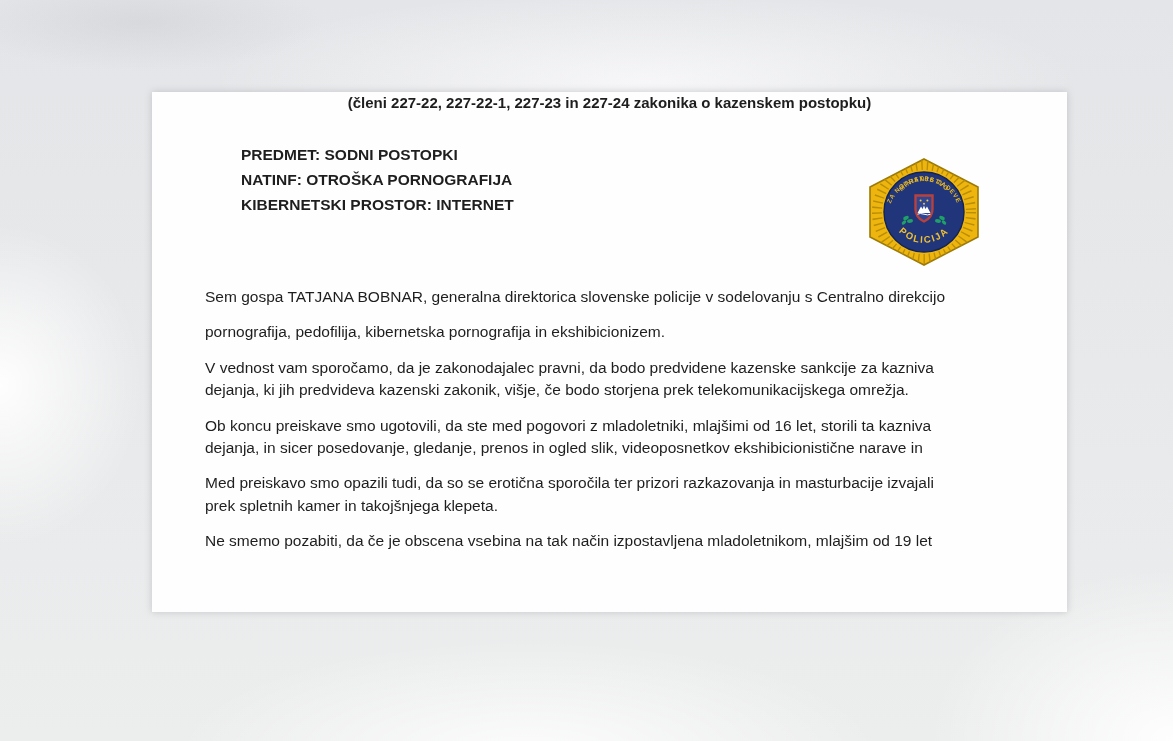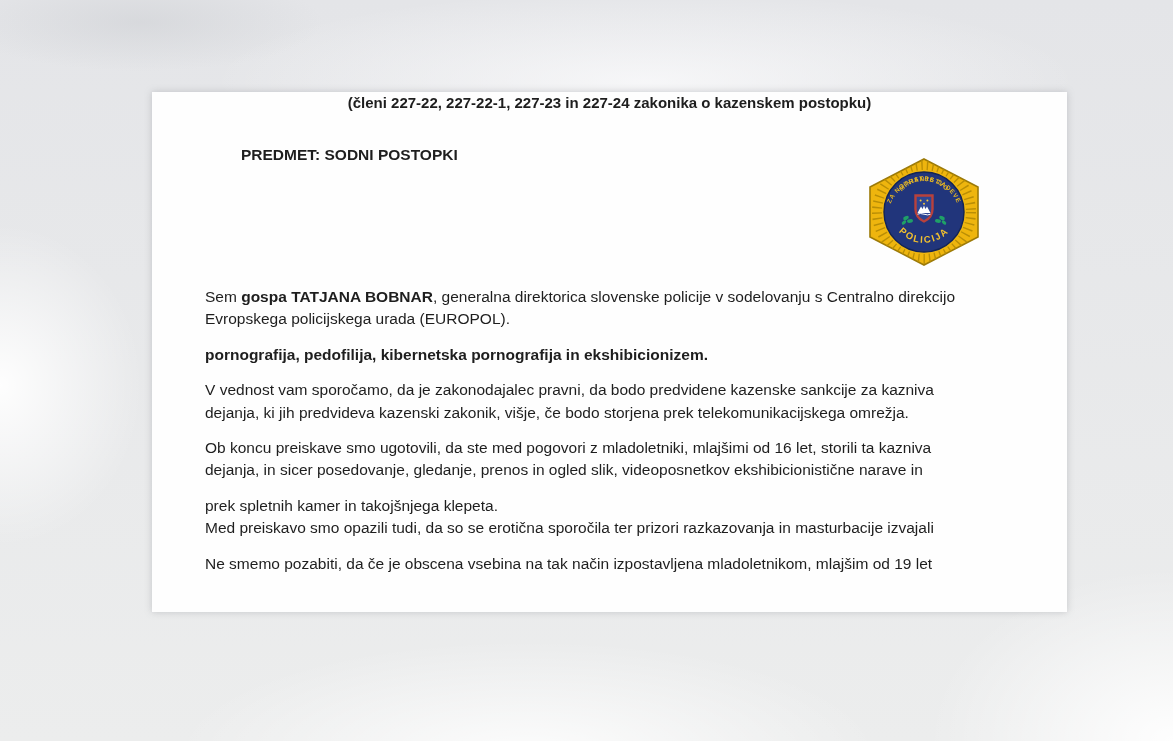--- a/index.html
+++ b/index.html
@@ -28,32 +28,34 @@
   .meta-block{
     position:absolute;top:50px;left:53px;
     font-weight:bold;font-size:15.5px;line-height:25px;white-space:nowrap;margin-left:36px;
   }
   .paras{
     position:absolute;top:194px;left:53px;width:814px;
     font-size:15.5px;line-height:22.4px;
   }
   .para{margin:0 0 13px 0;}
   .line{white-space:nowrap;}
-  .b{font-weight:bold;}
+  .b{font-weight:normal;}
   .badge{position:absolute;left:714px;top:65px;width:116px;height:110px;}
 </style>
 </head>
 <body>
 
 <div class="paper">
 
   <div class="header-line">(členi 227-22, 227-22-1, 227-23 in 227-24 zakonika o kazenskem postopku)</div>
 
   <div class="meta-block">
     <div>PREDMET: SODNI POSTOPKI</div>
+    <div>NATINF: OTROŠKA PORNOGRAFIJA</div>
+    <div>KIBERNETSKI PROSTOR: INTERNET</div>
   </div>
 
   <svg class="badge" viewBox="0 0 116 110" preserveAspectRatio="none">
     <defs>
       <clipPath id="hexclip">
         <polygon points="58,2 112,30 112,80 58,108 4,80 4,30"></polygon>
       </clipPath>
       <path id="arcTop1" d="M 34,66 A 28,28 0 1 1 82,66" fill="none"></path>
       <path id="arcTop2" d="M 24,72 A 36,36 0 1 1 92,72" fill="none"></path>
       <path id="arcBottom" d="M 25,60 A 34,34 0 0 0 91,60" fill="none"></path>
@@ -92,35 +94,34 @@
       <ellipse cx="38" cy="65.5" rx="2.6" ry="1.6" transform="rotate(-40 38 65.5)"></ellipse>
       <ellipse cx="76" cy="61" rx="3" ry="1.8" transform="rotate(25 76 61)"></ellipse>
       <ellipse cx="72" cy="64" rx="3" ry="1.8" transform="rotate(10 72 64)"></ellipse>
       <ellipse cx="78" cy="65.5" rx="2.6" ry="1.6" transform="rotate(40 78 65.5)"></ellipse>
     </g>
   </svg>
 
   <div class="paras">
       <div class="para">
         <div class="line"><span>Sem </span><span class="b">gospa TATJANA BOBNAR</span><span>, generalna direktorica slovenske policije v sodelovanju s Centralno direkcijo</span></div>
-        <div class="line"><span>Evropskega policijskega urada (EUROPOL).</span></div>
       </div>
       <div class="para">
         <div class="line"><span class="b">pornografija, pedofilija, kibernetska pornografija in ekshibicionizem.</span></div>
       </div>
       <div class="para">
         <div class="line"><span>V vednost vam sporočamo, da je zakonodajalec pravni, da bodo predvidene kazenske sankcije za kazniva</span></div>
         <div class="line"><span>dejanja, ki jih predvideva kazenski zakonik, višje, če bodo storjena prek telekomunikacijskega omrežja.</span></div>
       </div>
       <div class="para">
         <div class="line"><span>Ob koncu preiskave smo ugotovili, da ste med pogovori z mladoletniki, mlajšimi od 16 let, storili ta kazniva</span></div>
         <div class="line"><span>dejanja, in sicer posedovanje, gledanje, prenos in ogled slik, videoposnetkov ekshibicionistične narave in</span></div>
       </div>
       <div class="para">
+        <div class="line"><span>Med preiskavo smo opazili tudi, da so se erotična sporočila ter prizori razkazovanja in masturbacije izvajali</span></div>
         <div class="line"><span>prek spletnih kamer in takojšnjega klepeta.</span></div>
-        <div class="line"><span>Med preiskavo smo opazili tudi, da so se erotična sporočila ter prizori razkazovanja in masturbacije izvajali</span></div>
       </div>
       <div class="para">
         <div class="line"><span>Ne smemo pozabiti, da če je obscena vsebina na tak način izpostavljena mladoletnikom, mlajšim od 19 let</span></div>
       </div>
     </div>
 
 </div>
 
 </body></html>

